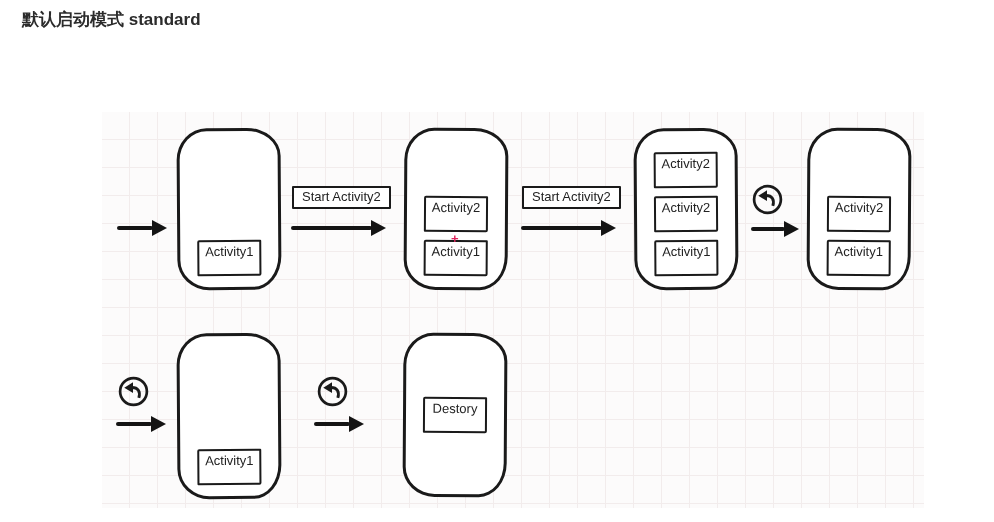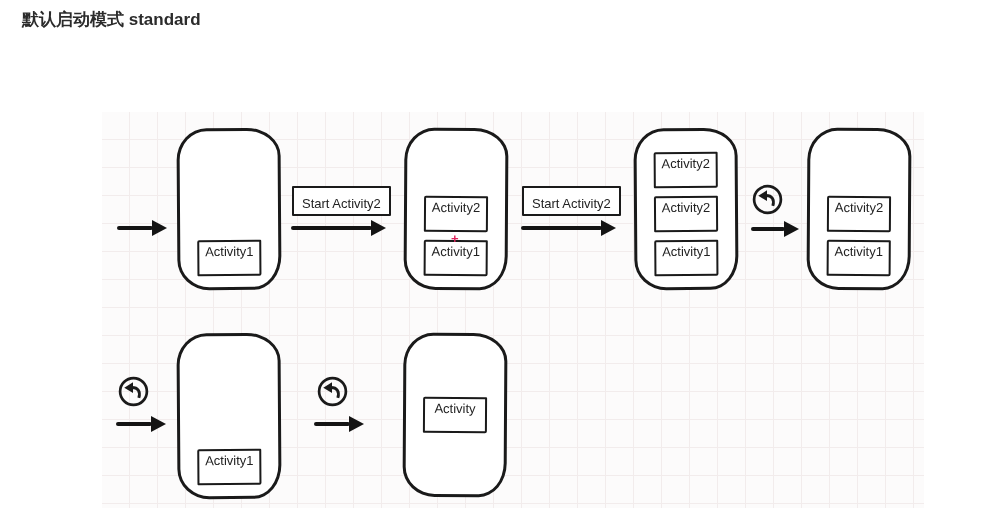--- a/index.html
+++ b/index.html
@@ -24,21 +24,21 @@
   .tilt-b { transform:rotate(0.35deg); }
 
   .stack { position:absolute; left:0; right:0; bottom:11px; display:flex;
            flex-direction:column; align-items:center; gap:8px; }
   .stack.middle { bottom:auto; top:50%; transform:translateY(-50%); }
   .act-box { min-width:64px; padding:2px 5px 15px; background:#fff; border:2.5px solid #1a1a1a;
              font-size:13px; color:#222; text-align:center; white-space:nowrap;
              border-radius:2px 1px 2px 1px; }
 
   .start-label { position:absolute; top:74px; background:#fff; border:2px solid #1a1a1a;
-                 font-size:13px; color:#222; padding:8px 8px 3px; white-space:nowrap;
+                 font-size:13px; color:#222; padding:1px 8px 3px; white-space:nowrap;
                  border-radius:1px; }
 
   .arrow { position:absolute; height:4px; background:#141414; border-radius:2px; }
   .arrow::after { content:""; position:absolute; right:-14px; top:-6px; width:0; height:0;
                   border-left:15px solid #141414; border-top:8px solid transparent;
                   border-bottom:8px solid transparent; }
 
   .back-icon { position:absolute; width:33px; height:33px; }
 
   .cursor-plus { position:absolute; font-size:13px; font-weight:bold; color:#e0245e;
@@ -112,18 +112,18 @@
 
     <svg class="back-icon" style="left:214px; top:263px;" viewBox="0 0 34 34">
       <circle cx="17" cy="17" r="13.8" fill="none" stroke="#1a1a1a" stroke-width="2.8"></circle>
       <path d="M22.5,23.5 C24.5,17 21.5,12.8 15.5,12.8" fill="none" stroke="#1a1a1a" stroke-width="3"></path>
       <polygon points="16.5,7.5 7.5,13.2 16.5,18.5" fill="#1a1a1a"></polygon>
     </svg>
     <div class="arrow" style="left:212px; top:310px; width:36px;"></div>
 
     <div class="phone r2 tilt-b" style="left:301px; height:164px;">
       <div class="stack middle">
-        <div class="act-box">Activity</div>
+        <div class="act-box">Destory</div>
       </div>
     </div>
 
   </div>
 </div>
 
 </body></html>

